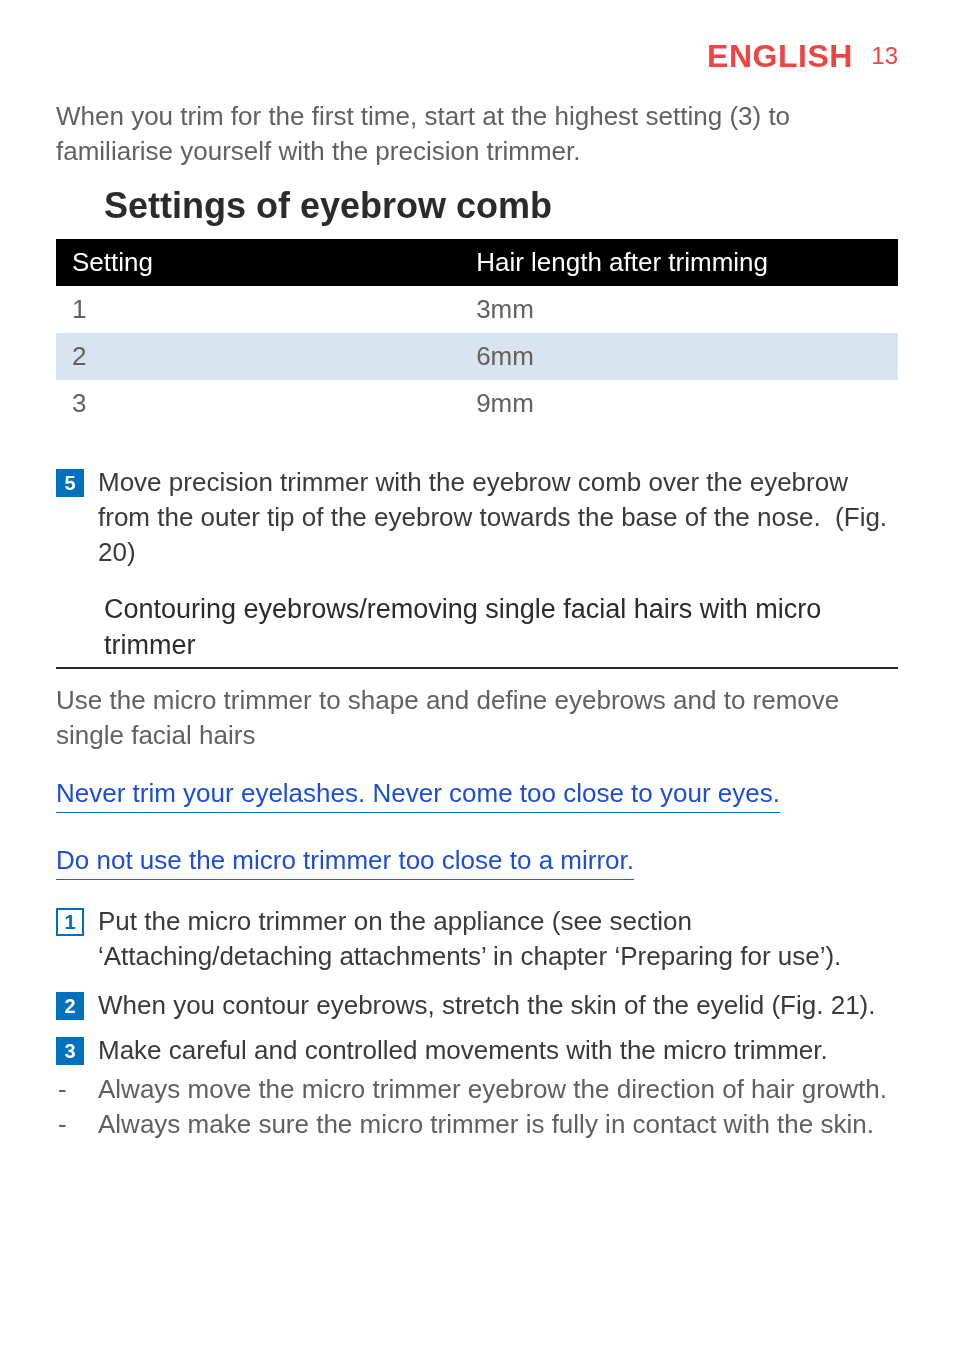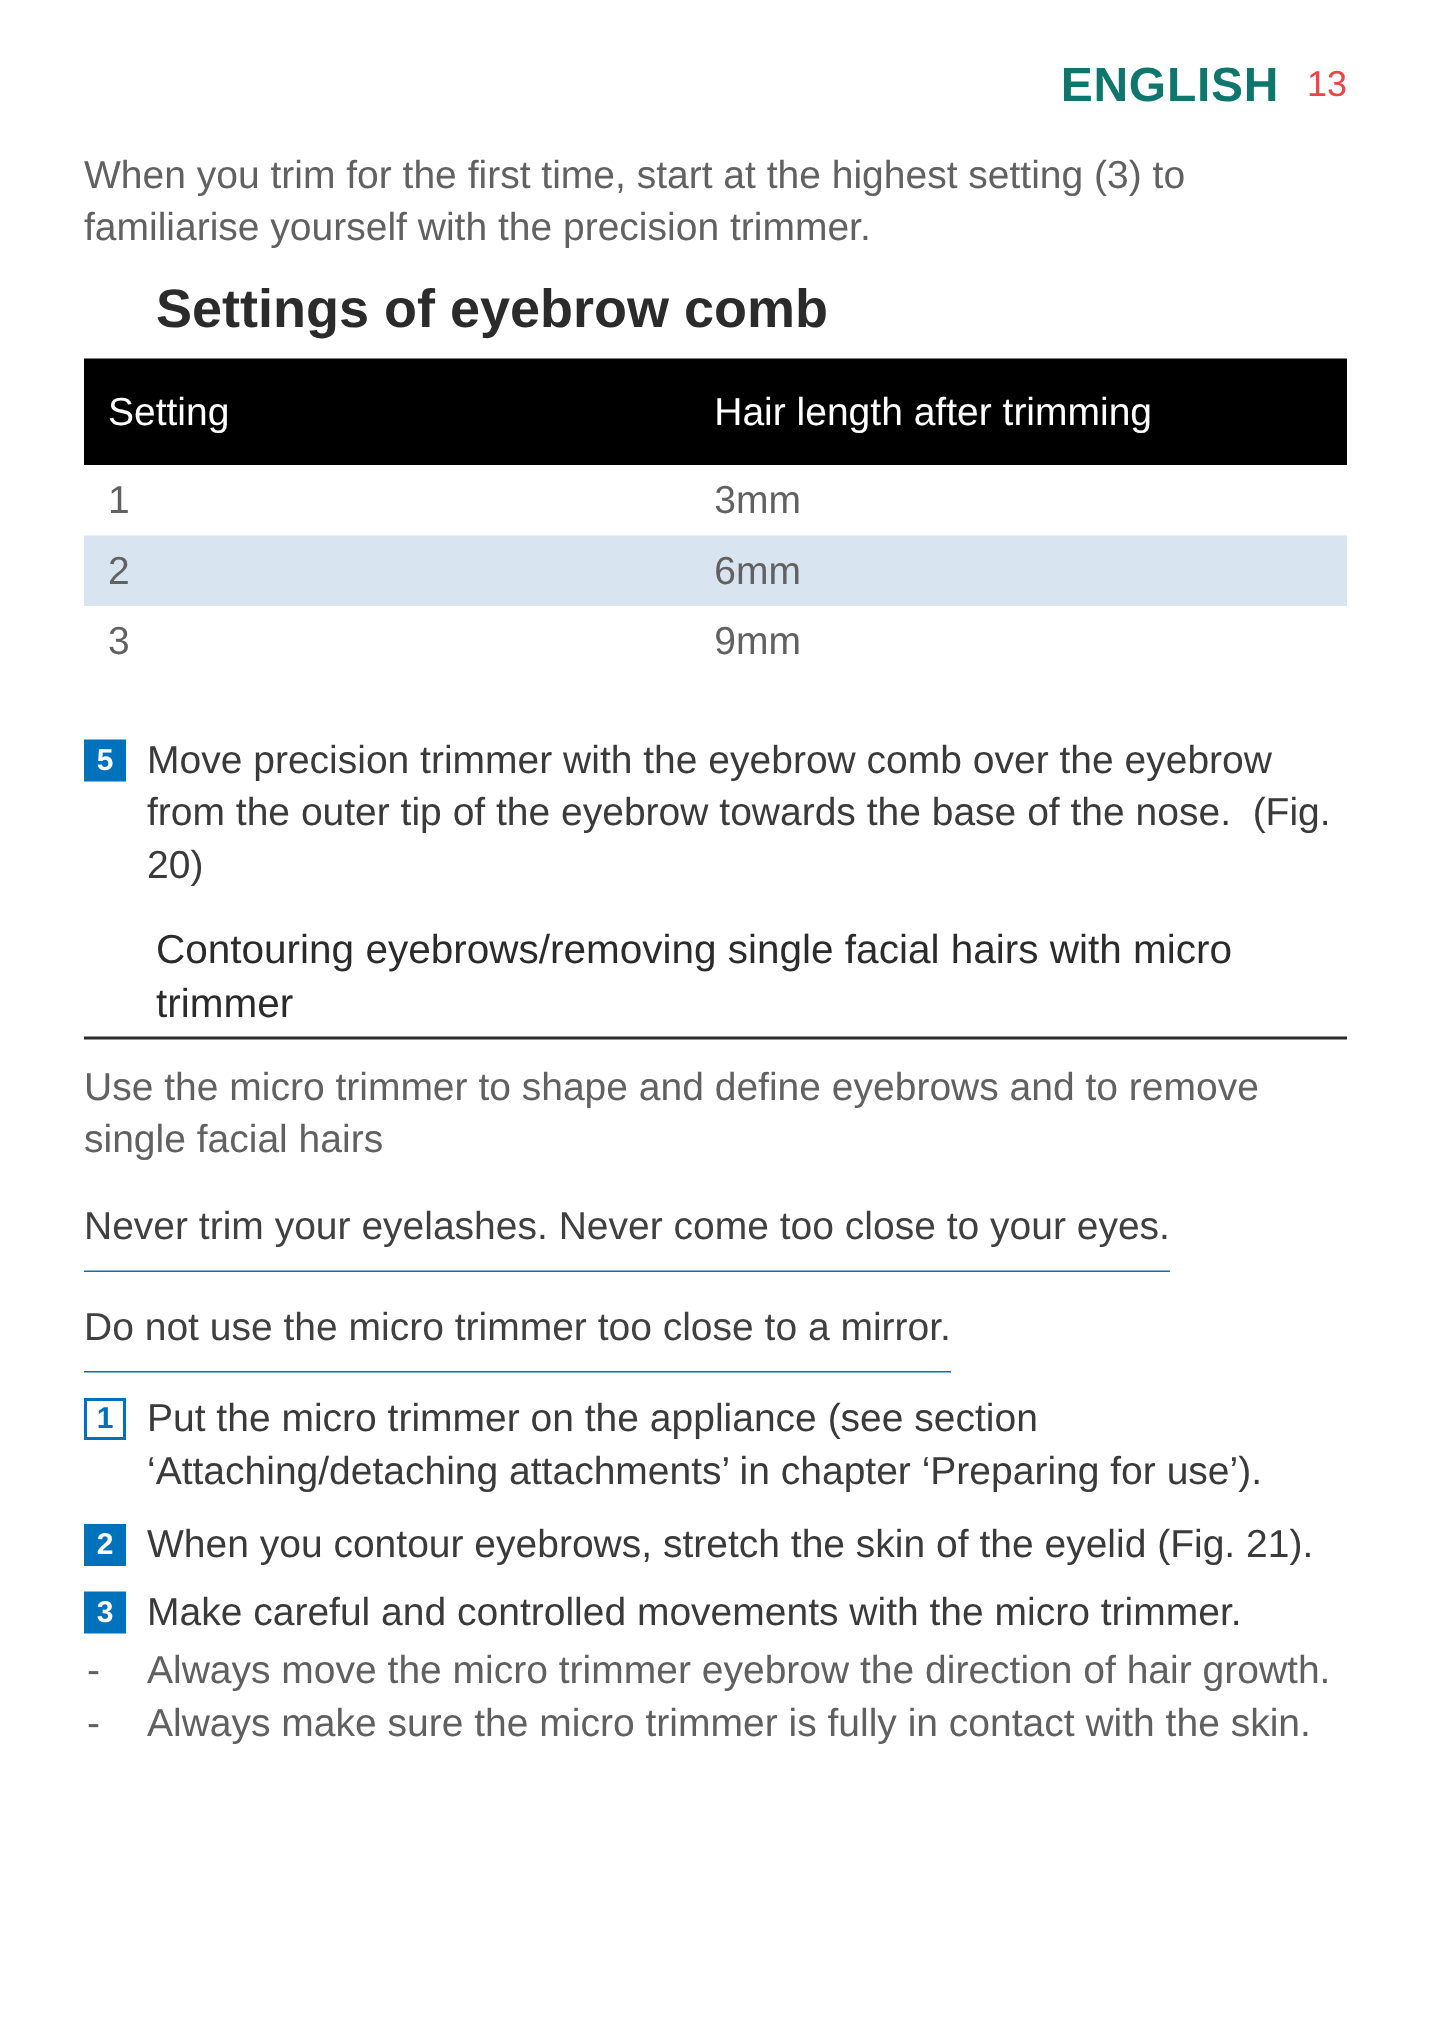--- a/index.html
+++ b/index.html
@@ -12,21 +12,21 @@
     font-weight: 300;
     color: #4d4d4d;
     padding: 38px 56px 0 56px;
     position: relative;
   }
   .header {
     text-align: right;
     margin-bottom: 24px;
   }
   .header .lang {
-    color: #0f766e;
+    color: #ef4444;
     font-weight: 700;
     font-size: 32px;
     letter-spacing: 0.5px;
   }
   .header .pnum {
     color: #ef4444;
     font-size: 24px;
     margin-left: 14px;
     vertical-align: 3px;
   }
@@ -46,21 +46,21 @@
     width: 100%;
     border-collapse: collapse;
     margin-bottom: 38px;
   }
   table.settings thead th {
     background: #000;
     color: #fff;
     font-weight: 400;
     font-size: 26px;
     text-align: left;
-    padding: 20px 16px;
+    padding: 8px 16px;
   }
   table.settings td {
     font-size: 26px;
     color: #616161;
     padding: 8px 16px;
     font-weight: 300;
   }
   table.settings tbody tr.alt td { background: #d9e4f1; }
   table.settings td:first-child { width: 48%; }
 
@@ -104,24 +104,24 @@
     line-height: 1.3;
     margin: 22px 0 4px 48px;
   }
   .section-rule {
     border: 0;
     border-top: 2px solid #2b2b2b;
     margin: 2px 0 14px 0;
   }
   .warn {
     font-size: 26px;
-    color: #404040;
+    color: #1d4ed8;
     display: inline;
     border-bottom: 1.6px solid #0072bc;
-    padding-bottom: 15px;
+    padding-bottom: 4px;
     line-height: 1.9;
   }
   .warn-block { margin: 14px 0 18px 0; }
   .bullet-row {
     display: flex;
     gap: 20px;
     font-size: 26px;
     color: #606060;
     line-height: 1.35;
     margin-left: 2px;

